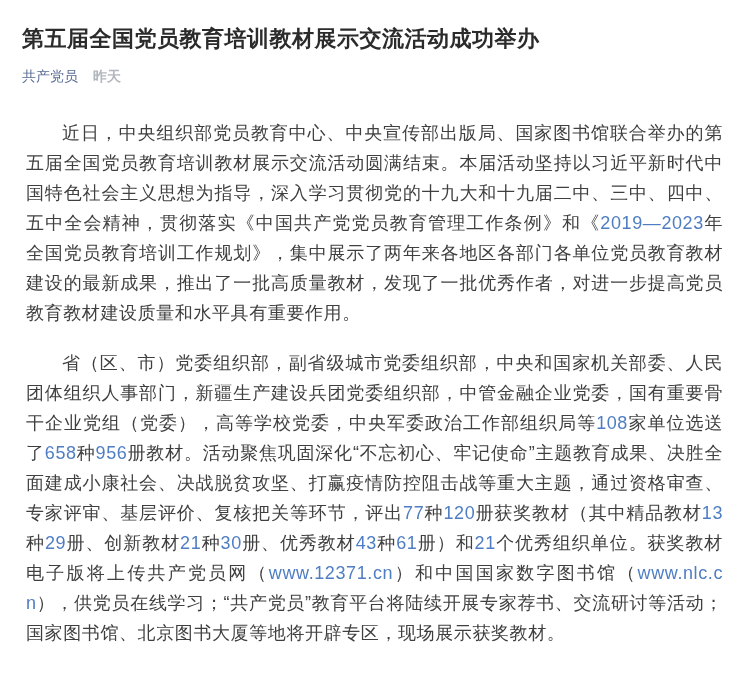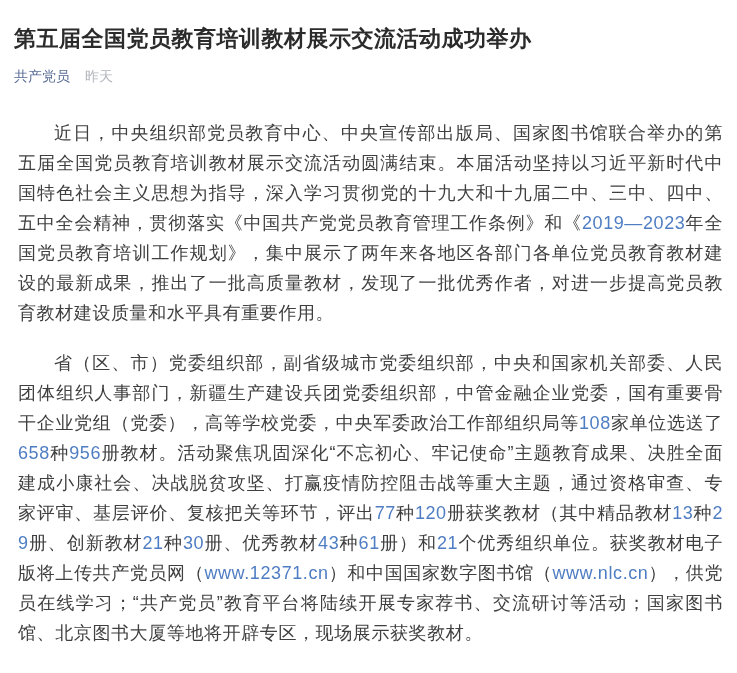--- a/index.html
+++ b/index.html
@@ -10,21 +10,21 @@
   body {
     width: 737px;
     height: 673px;
     overflow: hidden;
     font-family: "Liberation Sans", sans-serif;
   }
   .page {
     box-sizing: border-box;
     width: 737px;
     height: 479px;
-    padding: 24px 14px 0 14px;
+    padding: 24px 14px 0 22px;
     background: var(--c-bg, #ffffff);
   }
   .title {
     margin: 0 0 13px 0;
     font-size: 22px;
     line-height: 30px;
     font-weight: 700;
     letter-spacing: 0.5px;
     color: var(--c-title, #2b2b2b);
   }
@@ -33,20 +33,21 @@
     font-size: 14px;
     line-height: 18px;
   }
   .source {
     color: var(--c-source, #576b95);
     margin-right: 11px;
     cursor: pointer;
   }
   .time {
     color: var(--c-time, #b2b6bd);
+    font-weight: bold;
   }
   .body-text p.para {
     margin: 0 0 20px 4px;
     font-size: 18px;
     line-height: 30px;
     letter-spacing: 0.6px;
     color: var(--c-body, #3f3f3f);
     text-align: justify;
     text-indent: 2em;
     word-break: break-all;

